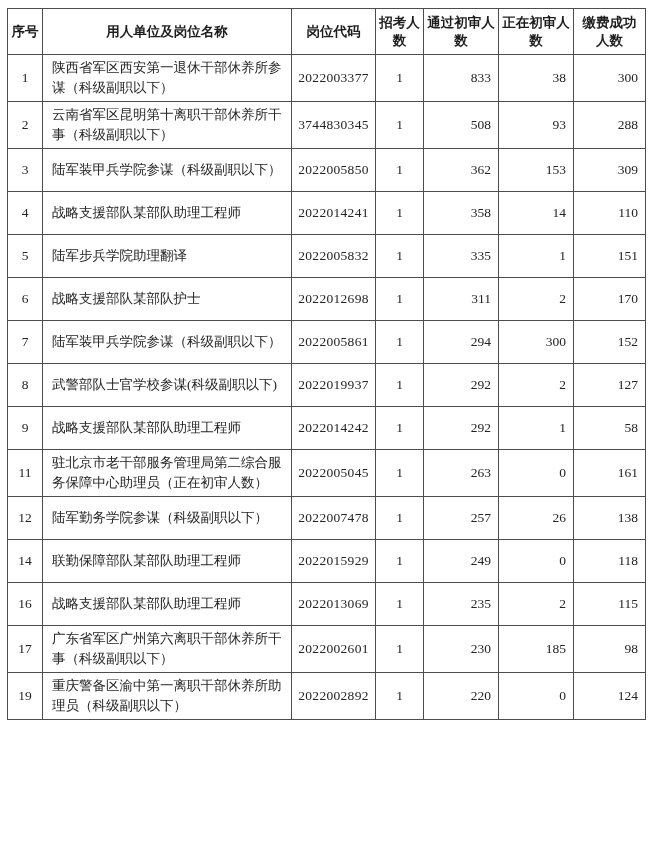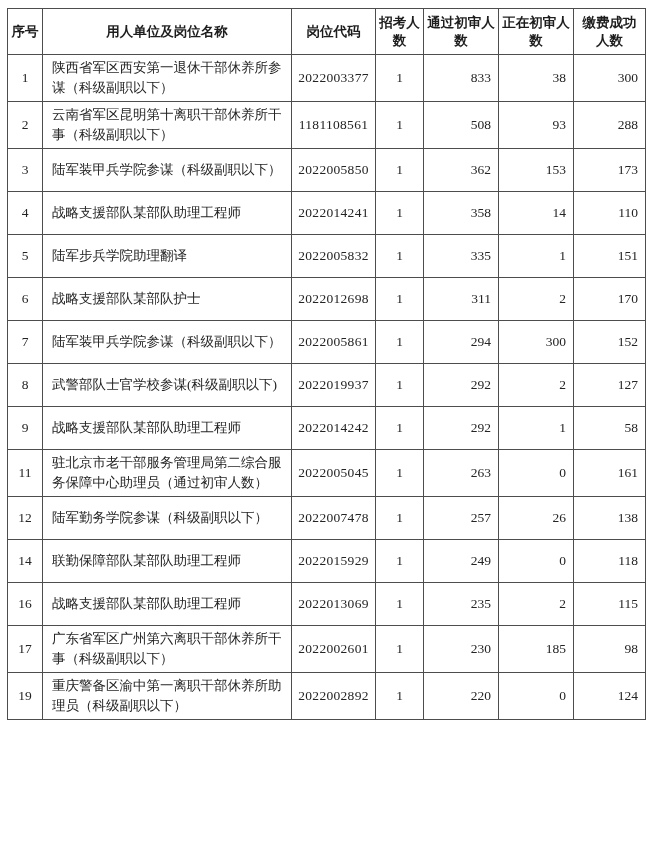--- a/index.html
+++ b/index.html
@@ -78,34 +78,34 @@
         <td class="c-name">陕西省军区西安第一退休干部休养所参谋（科级副职以下）</td>
         <td class="c-code">2022003377</td>
         <td class="c-recruit">1</td>
         <td class="c-num">833</td>
         <td class="c-num">38</td>
         <td class="c-num">300</td>
       </tr>
       <tr>
         <td class="c-no">2</td>
         <td class="c-name">云南省军区昆明第十离职干部休养所干事（科级副职以下）</td>
-        <td class="c-code">1181108561</td>
+        <td class="c-code">3744830345</td>
         <td class="c-recruit">1</td>
         <td class="c-num">508</td>
         <td class="c-num">93</td>
         <td class="c-num">288</td>
       </tr>
       <tr>
         <td class="c-no">3</td>
         <td class="c-name">陆军装甲兵学院参谋（科级副职以下）</td>
         <td class="c-code">2022005850</td>
         <td class="c-recruit">1</td>
         <td class="c-num">362</td>
         <td class="c-num">153</td>
-        <td class="c-num">173</td>
+        <td class="c-num">309</td>
       </tr>
       <tr>
         <td class="c-no">4</td>
         <td class="c-name">战略支援部队某部队助理工程师</td>
         <td class="c-code">2022014241</td>
         <td class="c-recruit">1</td>
         <td class="c-num">358</td>
         <td class="c-num">14</td>
         <td class="c-num">110</td>
       </tr>
@@ -149,21 +149,21 @@
         <td class="c-no">9</td>
         <td class="c-name">战略支援部队某部队助理工程师</td>
         <td class="c-code">2022014242</td>
         <td class="c-recruit">1</td>
         <td class="c-num">292</td>
         <td class="c-num">1</td>
         <td class="c-num">58</td>
       </tr>
       <tr>
         <td class="c-no">11</td>
-        <td class="c-name">驻北京市老干部服务管理局第二综合服务保障中心助理员（通过初审人数）</td>
+        <td class="c-name">驻北京市老干部服务管理局第二综合服务保障中心助理员（正在初审人数）</td>
         <td class="c-code">2022005045</td>
         <td class="c-recruit">1</td>
         <td class="c-num">263</td>
         <td class="c-num">0</td>
         <td class="c-num">161</td>
       </tr>
       <tr>
         <td class="c-no">12</td>
         <td class="c-name">陆军勤务学院参谋（科级副职以下）</td>
         <td class="c-code">2022007478</td>

